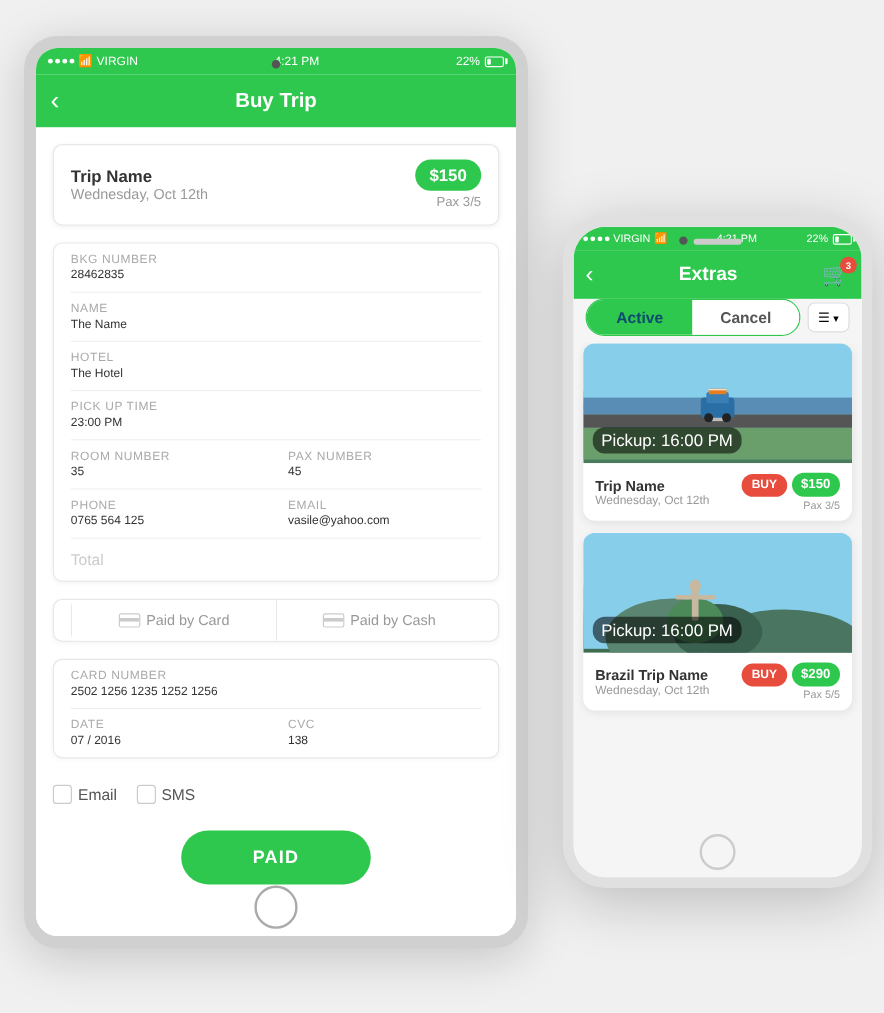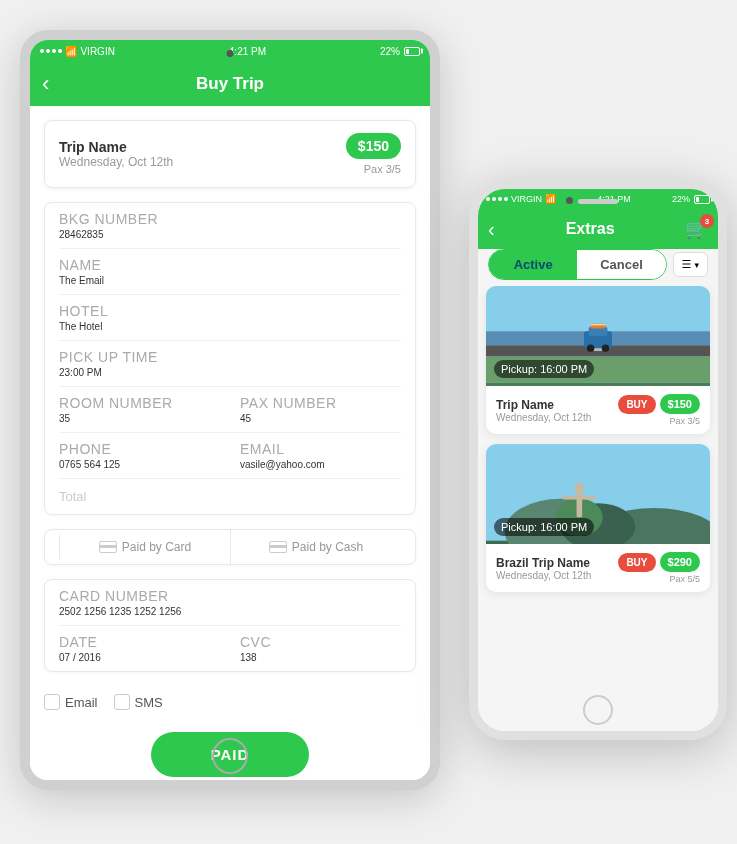--- a/index.html
+++ b/index.html
@@ -191,21 +191,21 @@
 
     .form-field-row {
       display: flex;
       gap: 20px;
       align-items: flex-end;
     }
 
     .form-field-half { flex: 1; }
 
     .field-label {
-      font-size: 14px;
+      font-size: 10px;
       color: #aaa;
       text-transform: uppercase;
       letter-spacing: 0.5px;
       margin-bottom: 2px;
     }
 
     .field-value {
       font-size: 10px;
       color: #333;
     }
@@ -524,21 +524,21 @@
       background: #555;
       border-radius: 2px;
     }
 
     .pickup-badge {
       position: absolute;
       bottom: 8px;
       left: 8px;
       background: rgba(0,0,0,0.55);
       color: #fff;
-      font-size: 11px;
+      font-size: 14px;
       padding: 3px 7px;
       border-radius: 10px;
     }
 
     .phone-trip-info {
       padding: 8px 10px 8px;
       display: flex;
       align-items: center;
       justify-content: space-between;
     }
@@ -619,21 +619,21 @@
 
         <div class="form-section">
 
           <div class="form-field">
             <div class="field-label">BKG NUMBER</div>
             <div class="field-value">28462835</div>
           </div>
 
           <div class="form-field">
             <div class="field-label">NAME</div>
-            <div class="field-value">The Email</div>
+            <div class="field-value">The Name</div>
           </div>
 
           <div class="form-field">
             <div class="field-label">HOTEL</div>
             <div class="field-value">The Hotel</div>
           </div>
 
           <div class="form-field">
             <div class="form-field-row">
               <div class="form-field-half">

